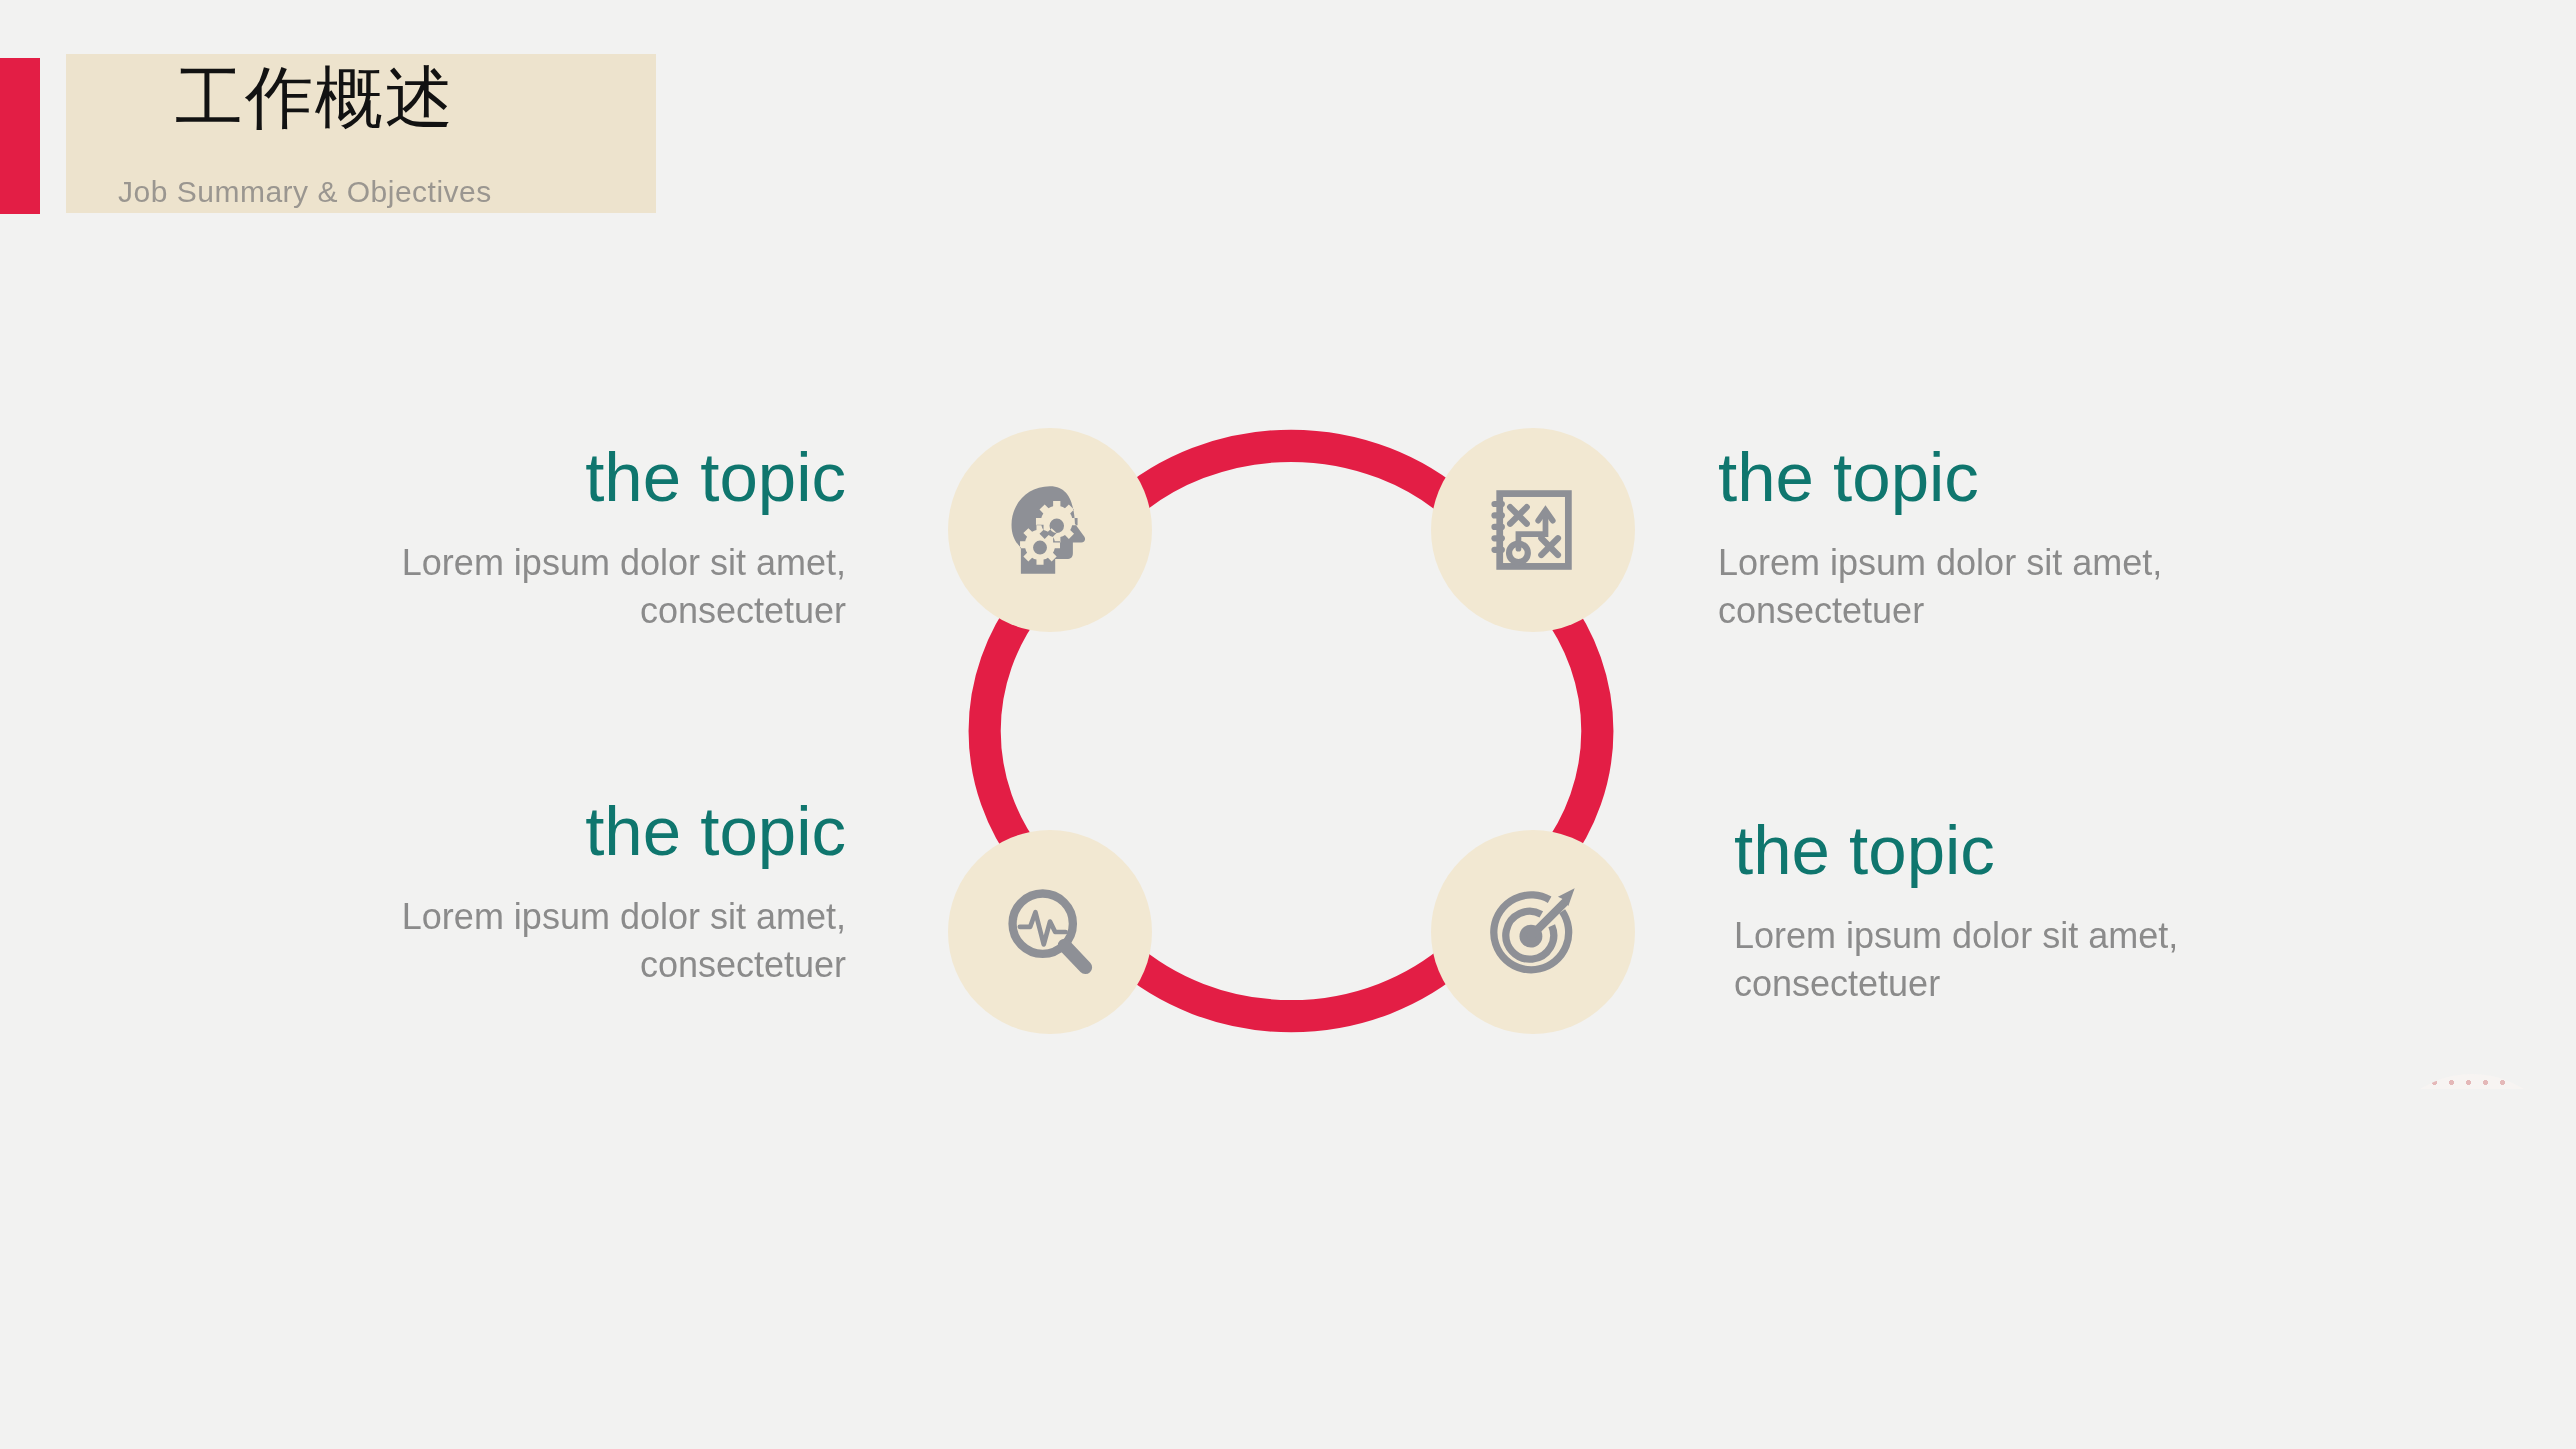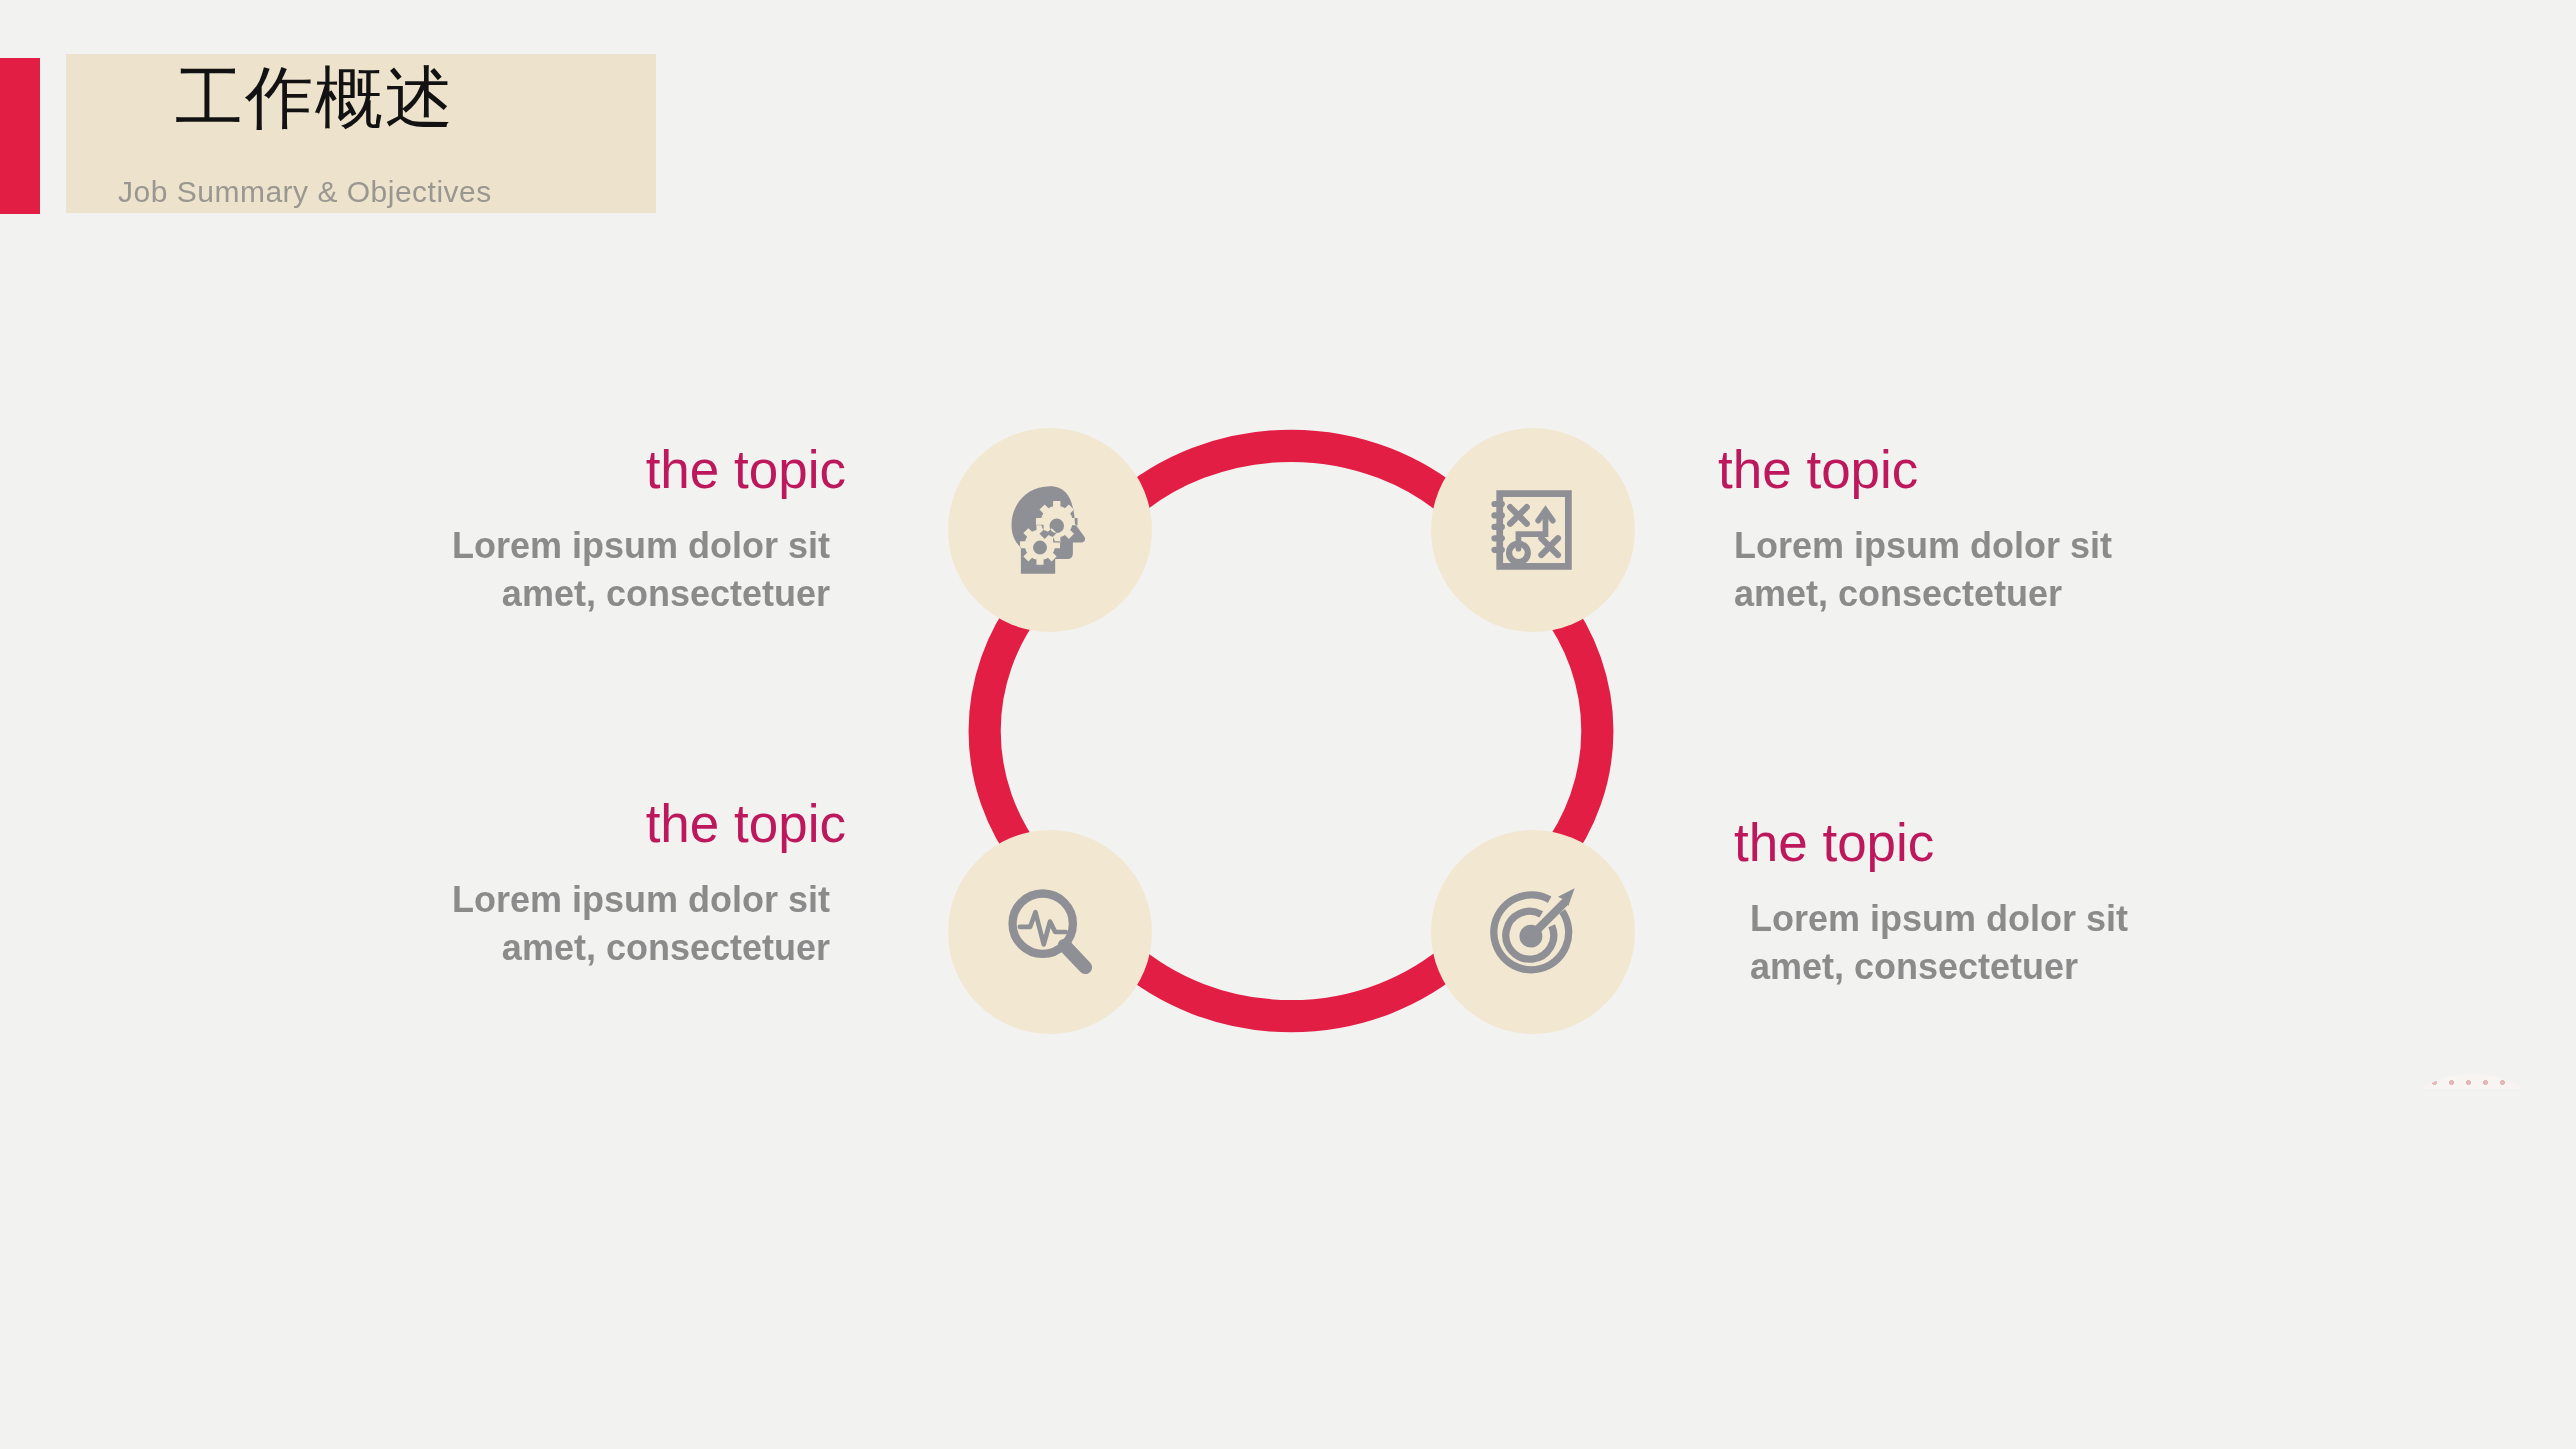--- a/index.html
+++ b/index.html
@@ -90,33 +90,33 @@
   .node.bl { left: 0px;   top: 402px; }
   .node.br { left: 483px; top: 402px; }
   .node svg { display: block; }
 
   
   .topic {
     position: absolute;
     width: 511px;
   }
   .topic .topic-title {
-    font-size: 53px;
+    font-size: 69px;
     line-height: 1.05;
-    color: #be185d;
+    color: #0f766e;
     margin: 0 0 24.6px 0;
     white-space: nowrap;
     font-weight: 400;
   }
   .topic .topic-body {
     font-size: 36px;
     line-height: 1.33;
     color: #8b8b8b;
-    margin: 16px;
-    font-weight: 700;
+    margin: 0;
+    font-weight: 400;
   }
   .topic.left  { text-align: right; }
   .topic.right { text-align: left; }
 
   .topic-tl { left: 335px;  top: 442px; }
   .topic-bl { left: 335px;  top: 796px; }
   .topic-tr { left: 1718px; top: 442px; }
   .topic-br { left: 1734px; top: 815px; }
 
   

